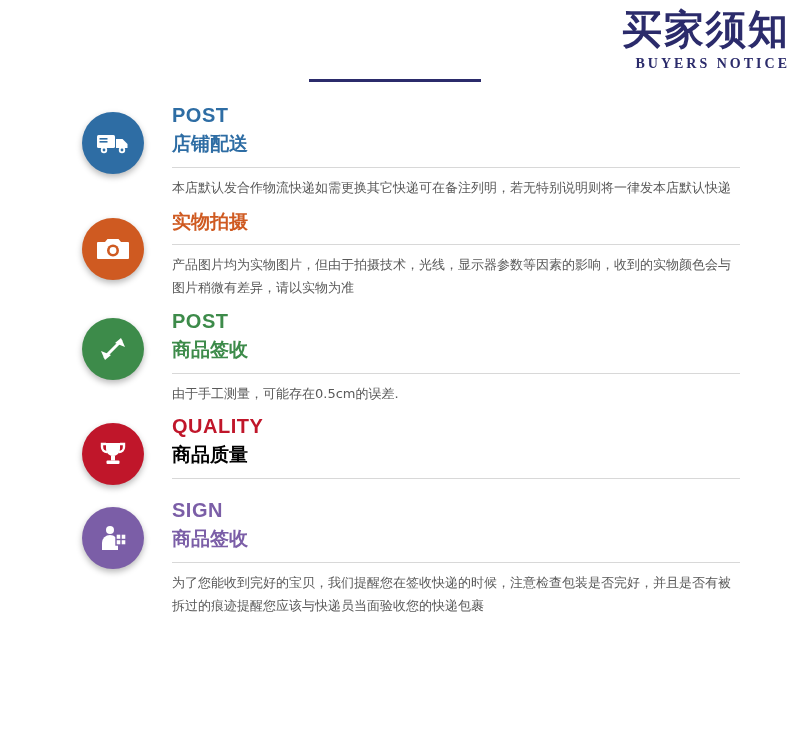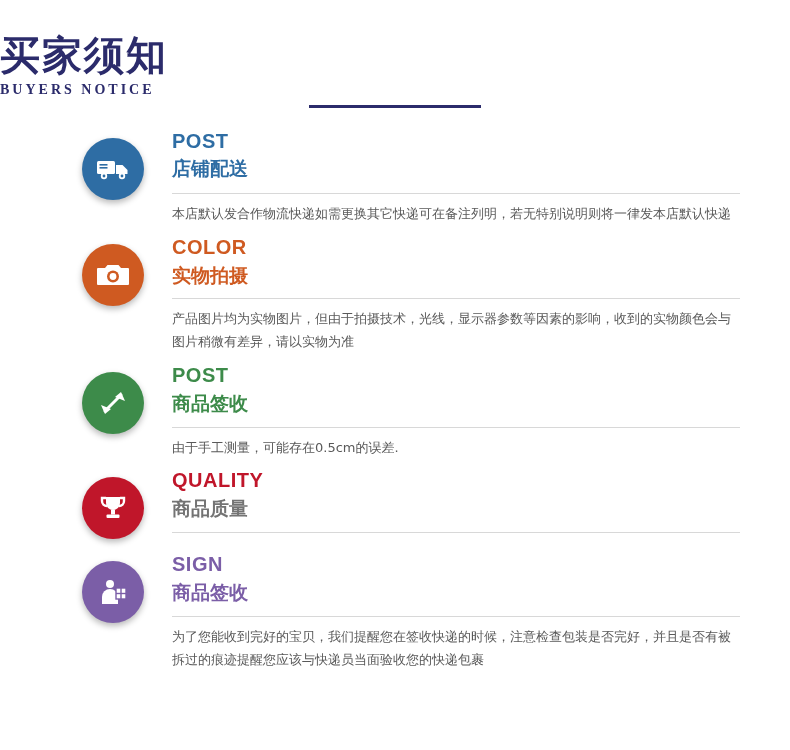--- a/index.html
+++ b/index.html
@@ -17,22 +17,22 @@
   }
 
   .page {
     position: relative;
     width: 790px;
     height: 750px;
   }
 
   
   .header {
-    padding-top: 32px;
-    text-align: left;
+    padding-top: 6px;
+    text-align: right;
   }
   .header-title {
     font-family: "DejaVu Sans", sans-serif;
     font-size: 40px;
     font-weight: bold;
     color: #2b2b6b;
     letter-spacing: 2px;
     line-height: 1.15;
   }
   .header-sub {
@@ -134,34 +134,33 @@
           <path d="M20 8 h6.5 l5 5 v4 H20 z" fill="#ffffff"></path>
           <circle cx="8" cy="19" r="3.2" fill="#ffffff"></circle>
           <circle cx="8" cy="19" r="1.4" fill="#2e6da4"></circle>
           <circle cx="26" cy="19" r="3.2" fill="#ffffff"></circle>
           <circle cx="26" cy="19" r="1.4" fill="#2e6da4"></circle>
           <rect x="3.5" y="7" width="8" height="1.6" fill="#2e6da4"></rect>
           <rect x="3.5" y="10" width="8" height="1.6" fill="#2e6da4"></rect>
         </svg>
       </div>
       <div class="eng" style="color:#2e6da4;">POST</div>
-      <div class="cn" style="color:#2e6da4;font-family:Liberation Serif, serif;">店铺配送</div>
+      <div class="cn" style="color:#2e6da4;">店铺配送</div>
       <hr class="divider">
       <p class="desc">本店默认发合作物流快递如需更换其它快递可在备注列明，若无特别说明则将一律发本店默认快递</p>
     </div>
 
     <div class="section s-color">
       <div class="badge" style="background:#cf5a21;">
         <svg width="34" height="26" viewBox="0 0 34 26" aria-hidden="true">
           <path d="M2 6 h7 l2.5-3 h11 L25 6 h7 a1 1 0 0 1 1 1 v15 a1 1 0 0 1 -1 1 H2 a1 1 0 0 1 -1 -1 V7 a1 1 0 0 1 1 -1 z" fill="#ffffff"></path>
           <circle cx="17" cy="14.5" r="6" fill="#cf5a21"></circle>
           <circle cx="17" cy="14.5" r="3.4" fill="#ffffff"></circle>
         </svg>
       </div>
-      <div class="eng" style="color:#cf5a21;">COLOR</div>
       <div class="cn" style="color:#cf5a21;">实物拍摄</div>
       <hr class="divider">
       <p class="desc">产品图片均为实物图片，但由于拍摄技术，光线，显示器参数等因素的影响，收到的实物颜色会与图片稍微有差异，请以实物为准</p>
     </div>
 
     <div class="section s-size">
       <div class="badge" style="background:#3d8b4a;">
         <svg width="30" height="30" viewBox="0 0 30 30" aria-hidden="true">
           <g stroke="#ffffff" stroke-width="3" stroke-linecap="round">
             <line x1="7" y1="23" x2="23" y2="7"></line>
@@ -180,21 +179,21 @@
       <div class="badge" style="background:#c0162a;">
         <svg width="30" height="28" viewBox="0 0 30 28" aria-hidden="true">
           <path d="M8 3 h14 v6 a7 7 0 0 1 -14 0 z" fill="#ffffff"></path>
           <path d="M8 4 H4 v3 a5 5 0 0 0 5 5" fill="none" stroke="#ffffff" stroke-width="2.4"></path>
           <path d="M22 4 h4 v3 a5 5 0 0 1 -5 5" fill="none" stroke="#ffffff" stroke-width="2.4"></path>
           <rect x="13" y="15.5" width="4" height="5" fill="#ffffff"></rect>
           <rect x="8.5" y="20.5" width="13" height="3.6" rx="1" fill="#ffffff"></rect>
         </svg>
       </div>
       <div class="eng" style="color:#c0162a;">QUALITY</div>
-      <div class="cn" style="color:#737373;">商品质量</div>
+      <div class="cn" style="color:#000000;">商品质量</div>
       <hr class="divider">
     </div>
 
     <div class="section s-sign">
       <div class="badge" style="background:#7b5ea7;">
         <svg width="30" height="30" viewBox="0 0 30 30" aria-hidden="true">
           <circle cx="12" cy="7" r="4" fill="#ffffff"></circle>
           <path d="M4 27 v-7 a8 8 0 0 1 16 0 v7 z" fill="#ffffff"></path>
           <rect x="18" y="11" width="10" height="11" fill="#ffffff" stroke="#7b5ea7" stroke-width="1.4"></rect>
           <line x1="18" y1="16.5" x2="28" y2="16.5" stroke="#7b5ea7" stroke-width="1.4"></line>

